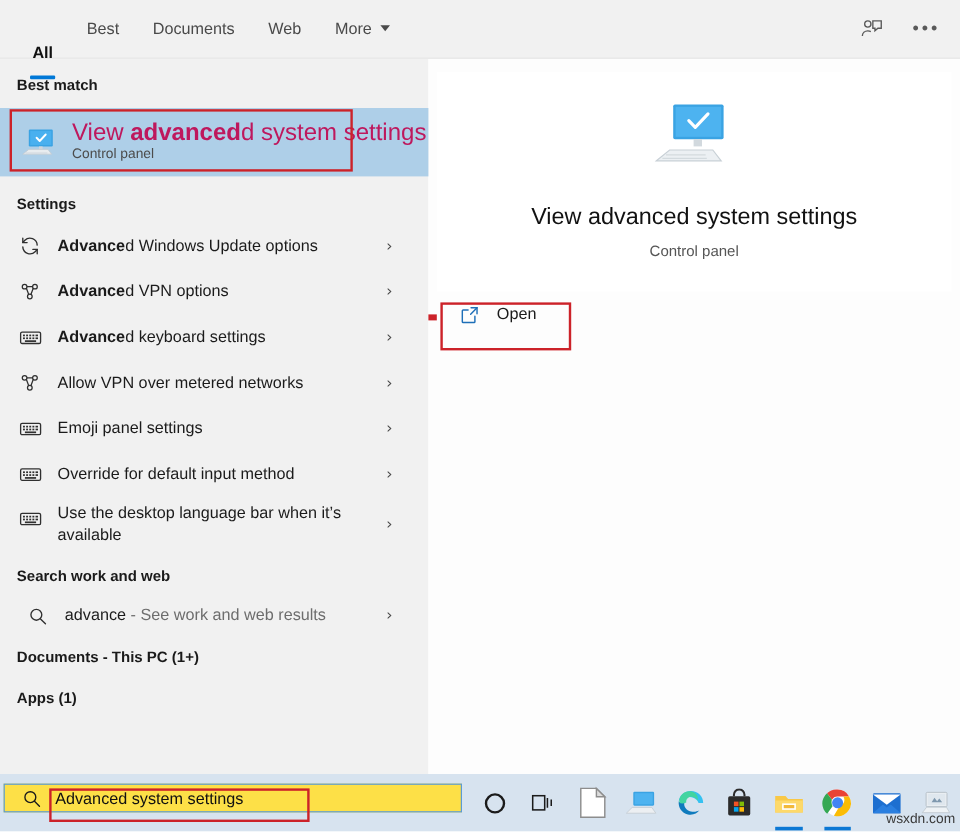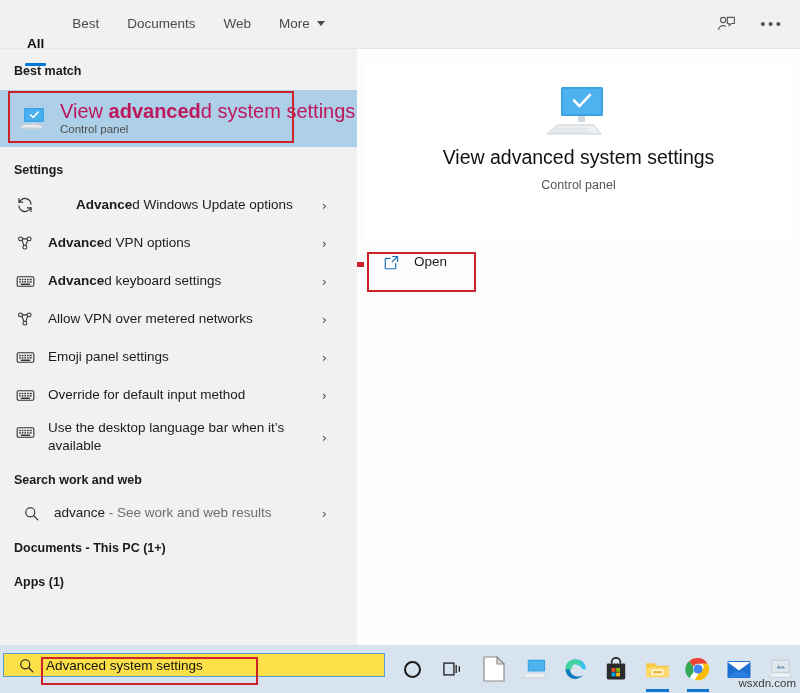--- a/index.html
+++ b/index.html
@@ -79,21 +79,21 @@
     font-family: "DejaVu Sans", sans-serif;
   }
 
   
   .preview-card {
     position: absolute; left: 364px; top: 60px; width: 429px; height: 183px;
     background: #ffffff; display: flex; flex-direction: column;
     align-items: center; justify-content: flex-start;
   }
   .preview-icon { margin-top: 24px; width: 72px; height: 62px; position: relative; }
-  .preview-title { font-size: 19.5px; color: #111; }
+  .preview-title { margin-top: 24px; font-size: 19.5px; color: #111; }
   .preview-sub { margin-top: 9px; font-size: 12.5px; color: #555; }
 
   .open-btn {
     position: absolute; left: 371px; top: 254px; width: 100px; height: 33px;
     display: flex; align-items: flex-start; background: transparent;
   }
   .open-icon { margin-left: 12px; width: 17px; height: 17px; position: relative; }
   .open-label { margin-left: 14px; font-size: 13.5px; color: #1b1b1b; }
   .open-hl {
     position: absolute; left: 367px; top: 252px; width: 109px; height: 40px;
@@ -202,21 +202,21 @@
         <div class="best-title">
           <span>View </span><b>advanced</b><span>d system settings</span>
         </div>
         <div class="best-sub">Control panel</div>
       </div>
     </div>
     <div class="best-hl"></div>
 
     <div class="section-head" style="position:absolute; left:0; top:160px; height:20px;">Settings</div>
 
-    <div class="list-row" style="top:190px; height:30px;gap:28px;">
+    <div class="list-row" style="top:190px; height:30px;">
       <span class="row-icon">
         <svg width="18" height="18" viewBox="0 0 24 24" fill="none" stroke="#303030" stroke-width="1.5" stroke-linecap="round">
           <path d="M20 11a8 8 0 0 0-13.7-5.3L4 8"></path>
             <polyline points="4,3.4 4,8.2 8.8,8.2"></polyline>
           <path d="M4 13a8 8 0 0 0 13.7 5.3L20 16"></path>
             <polyline points="20,20.6 20,15.8 15.2,15.8"></polyline>
         </svg>
       </span>
       <span class="row-label"><b>Advance</b><span>d Windows Update options</span></span>
       <span class="chev">›</span>

